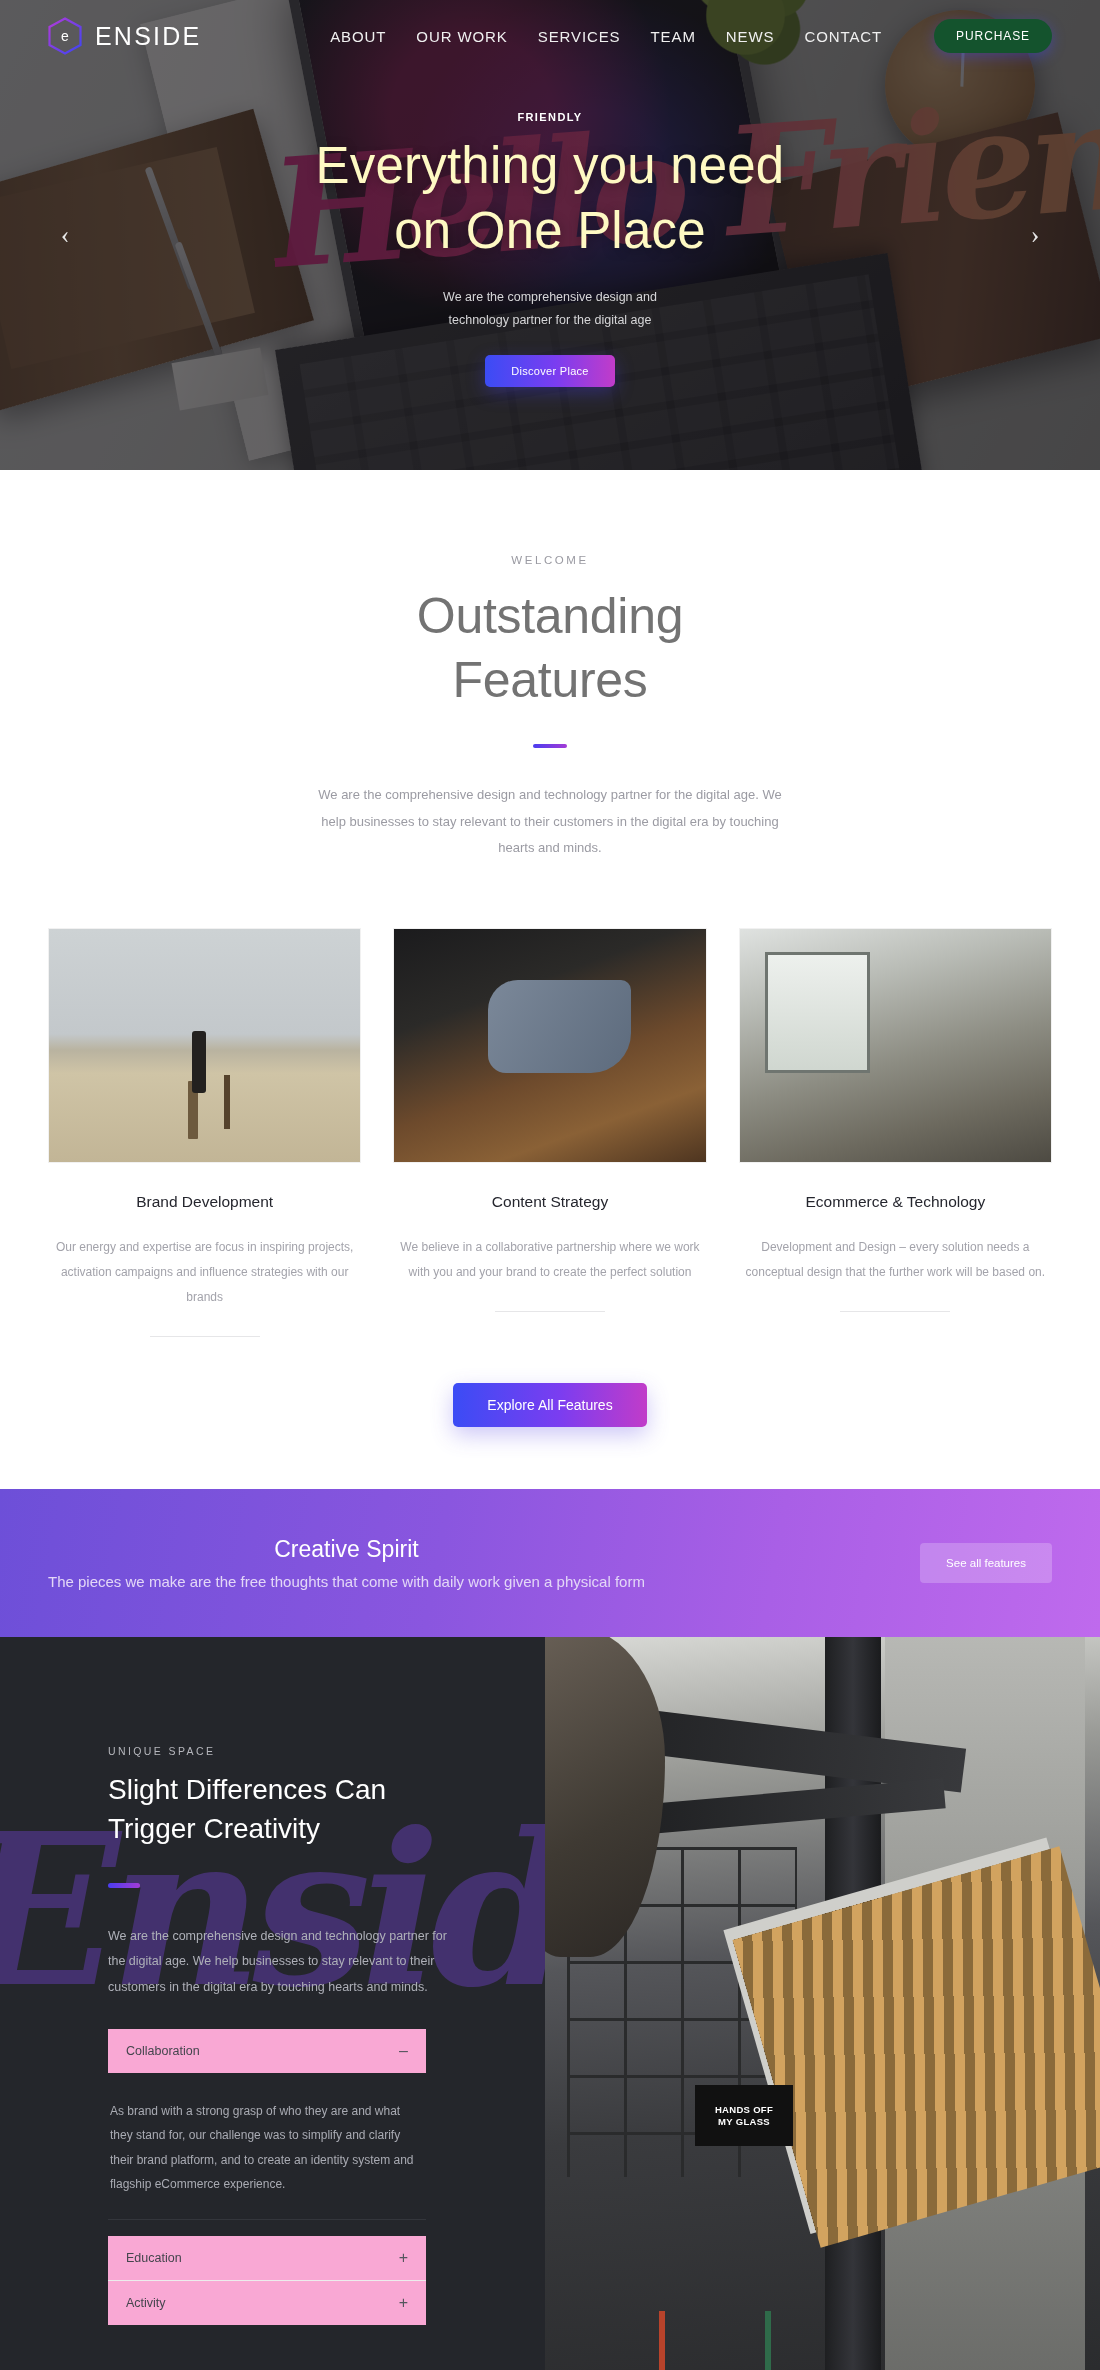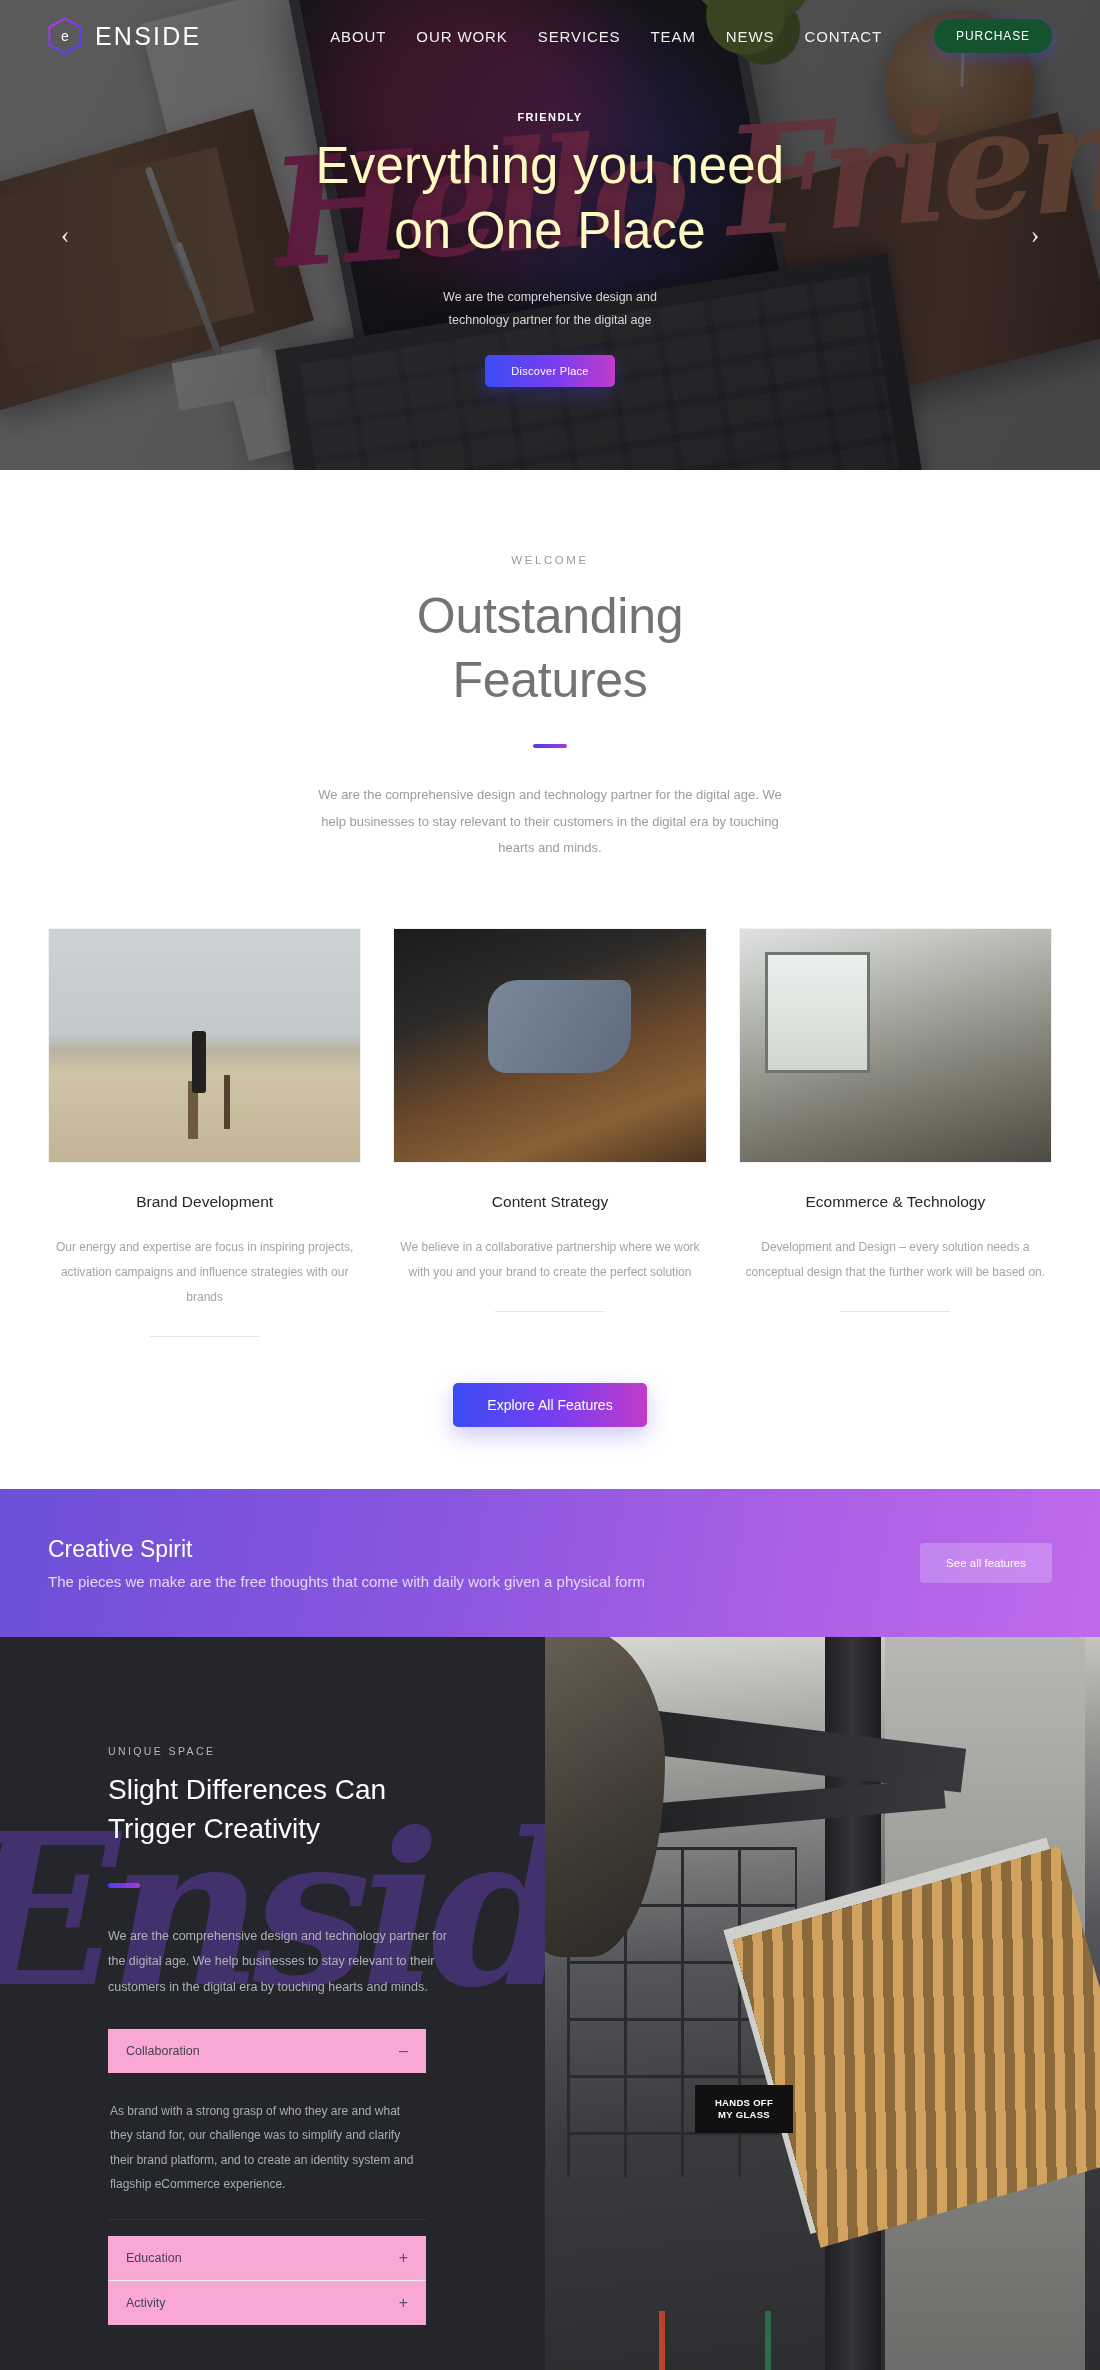--- a/index.html
+++ b/index.html
@@ -250,21 +250,21 @@
     background:linear-gradient(90deg,#3b4cf5 0%,#7b3df0 55%,#c13cc9 100%);
     box-shadow:0 8px 22px rgba(90,70,230,.3);
   }
 
   
   .banner{
     height:148px;
     background:linear-gradient(100deg,#6d4fd8 0%,#8a56df 40%,#a95fe6 70%,#bf6aed 100%);
     display:flex; align-items:center; padding:0 48px; position:relative;
   }
-  .banner-title{ color:#fff; font-size:23px; font-weight:400; }
+  .banner-title{ color:#fff; font-size:23px; font-weight:400;text-align:center; }
   .banner-sub{ color:#e3d7f7; font-size:15px; margin-top:10px; }
   .banner-btn{
     margin-left:auto; padding:14px 26px; border-radius:4px; border:none; cursor:pointer;
     background:rgba(255,255,255,.22); color:#fff; font-size:11.5px;
   }
 
   
   .unique{
     position:relative; background:#24262b; min-height:560px; display:flex;
     overflow:hidden;
@@ -332,21 +332,21 @@
     position:absolute; left:340px; top:0; bottom:0; width:200px;
     background:linear-gradient(180deg,#b7b8b4,#8e8f8b 50%,#6a6b68);
   }
   .ur-stairs{
     position:absolute; right:-10px; top:250px; width:340px; height:320px;
     background:repeating-linear-gradient(105deg,#d2a35f 0 10px,#8a6a3a 10px 20px);
     transform:rotate(-16deg);
     box-shadow:-8px -14px 0 -2px #cfcfcb;
   }
   .ur-sign{
-    position:absolute; left:150px; top:448px; width:98px; height:48px;
+    position:absolute; left:150px; top:448px; width:98px; height:61px;
     background:#111; color:#fff; font-size:9.5px; font-weight:700;
     display:flex; flex-direction:column; align-items:center; justify-content:center;
     line-height:1.3; text-align:center; letter-spacing:.3px;
   }
   .ur-chairs{
     position:absolute; left:90px; bottom:-6px; width:400px; height:80px;
     background:
       linear-gradient(90deg,transparent 0 24px,#b8432b 24px 30px,transparent 30px 86px),
       linear-gradient(90deg,transparent 0 130px,#2f6b4a 130px 136px,transparent 136px 200px);
   }

